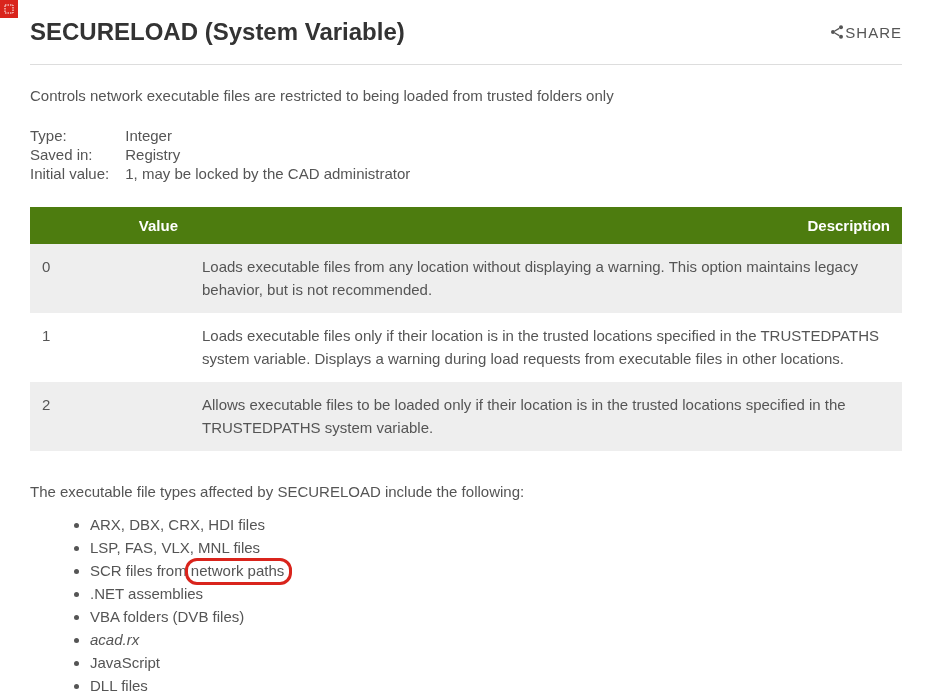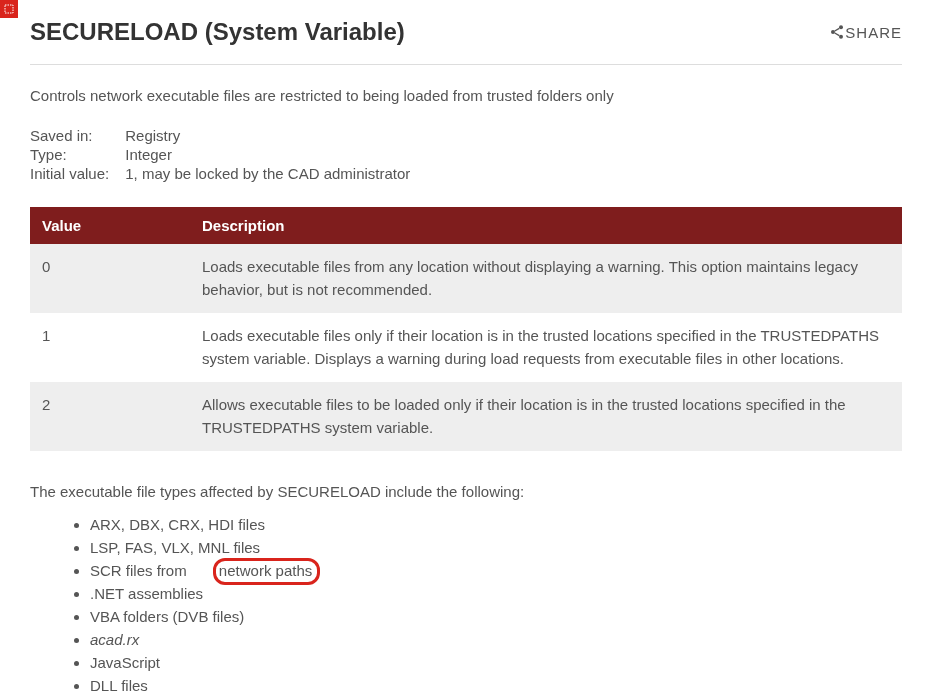--- a/index.html
+++ b/index.html
@@ -75,23 +75,23 @@
     }
     .meta-table td:first-child {
       padding-right: 16px;
     }
     .value-table {
       width: 100%;
       border-collapse: collapse;
       margin-bottom: 32px;
     }
     .value-table th {
-      background: #7f1d1d;
+      background: #4d7c0f;
       color: #fff;
-      text-align: left;
+      text-align: right;
       padding: 10px 12px;
       font-weight: 700;
       font-size: 15px;
     }
     .value-table td {
       padding: 12px;
       color: #555;
       vertical-align: top;
       font-size: 15px;
       line-height: 1.5;
@@ -117,21 +117,20 @@
     }
     ul.file-list li {
       padding: 3px 0;
     }
     .italic {
       font-style: italic;
     }
     .circled {
       position: relative;
       display: inline-block;
-      margin-left: 28px;
     }
     .circled .circle-mark {
       position: absolute;
       border: 3px solid #d9241c;
       border-radius: 12px;
       top: -4px;
       left: -6px;
       right: -8px;
       bottom: -6px;
       pointer-events: none;
@@ -159,26 +158,26 @@
       </svg>
       <span>SHARE</span>
     </div>
   </div>
 
   <p class="intro">Controls network executable files are restricted to being loaded from trusted folders only</p>
 
   <table class="meta-table">
     <tbody>
       <tr>
+        <td>Type:</td>
+        <td>Integer</td>
+      </tr>
+      <tr>
         <td>Saved in:</td>
         <td>Registry</td>
-      </tr>
-      <tr>
-        <td>Type:</td>
-        <td>Integer</td>
       </tr>
       <tr>
         <td>Initial value:</td>
         <td>1, may be locked by the CAD administrator</td>
       </tr>
     </tbody>
   </table>
 
   <table class="value-table">
     <thead>

